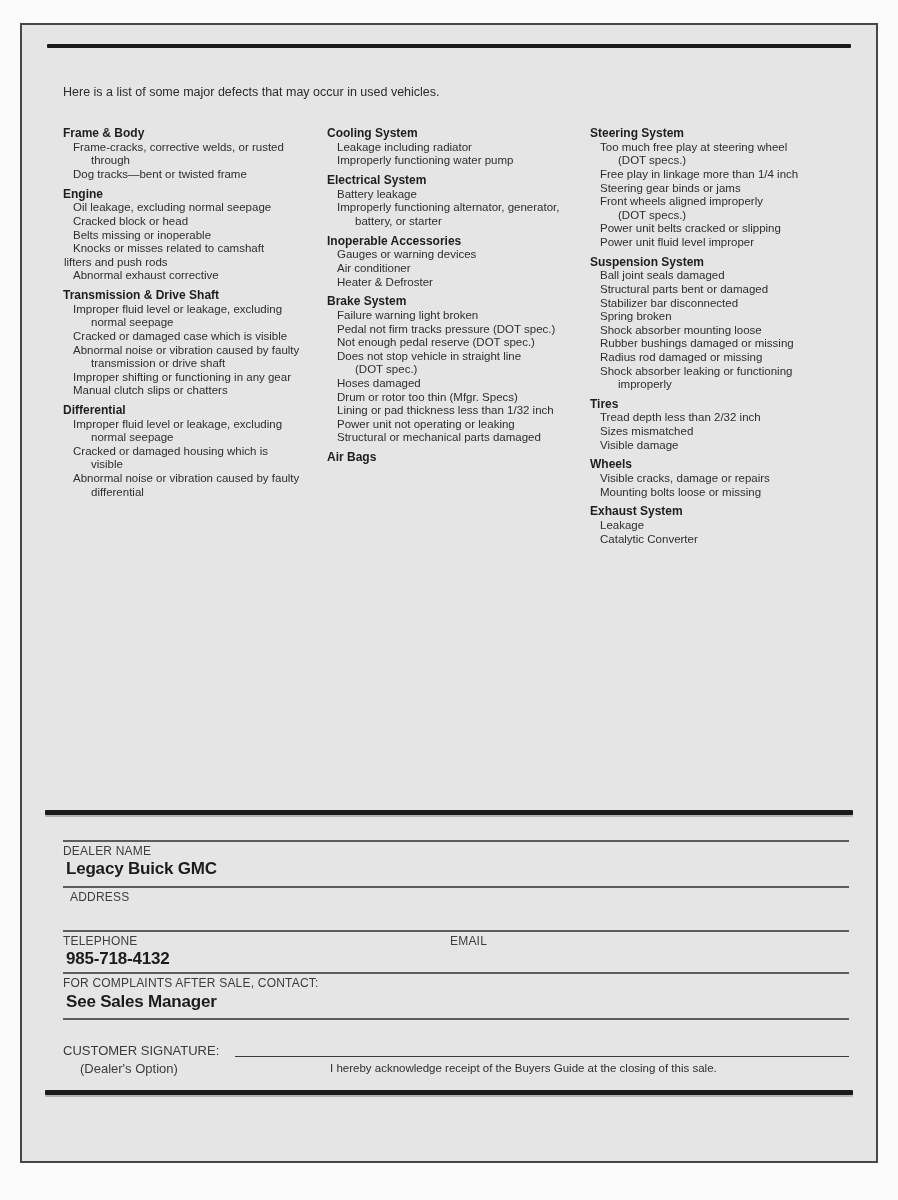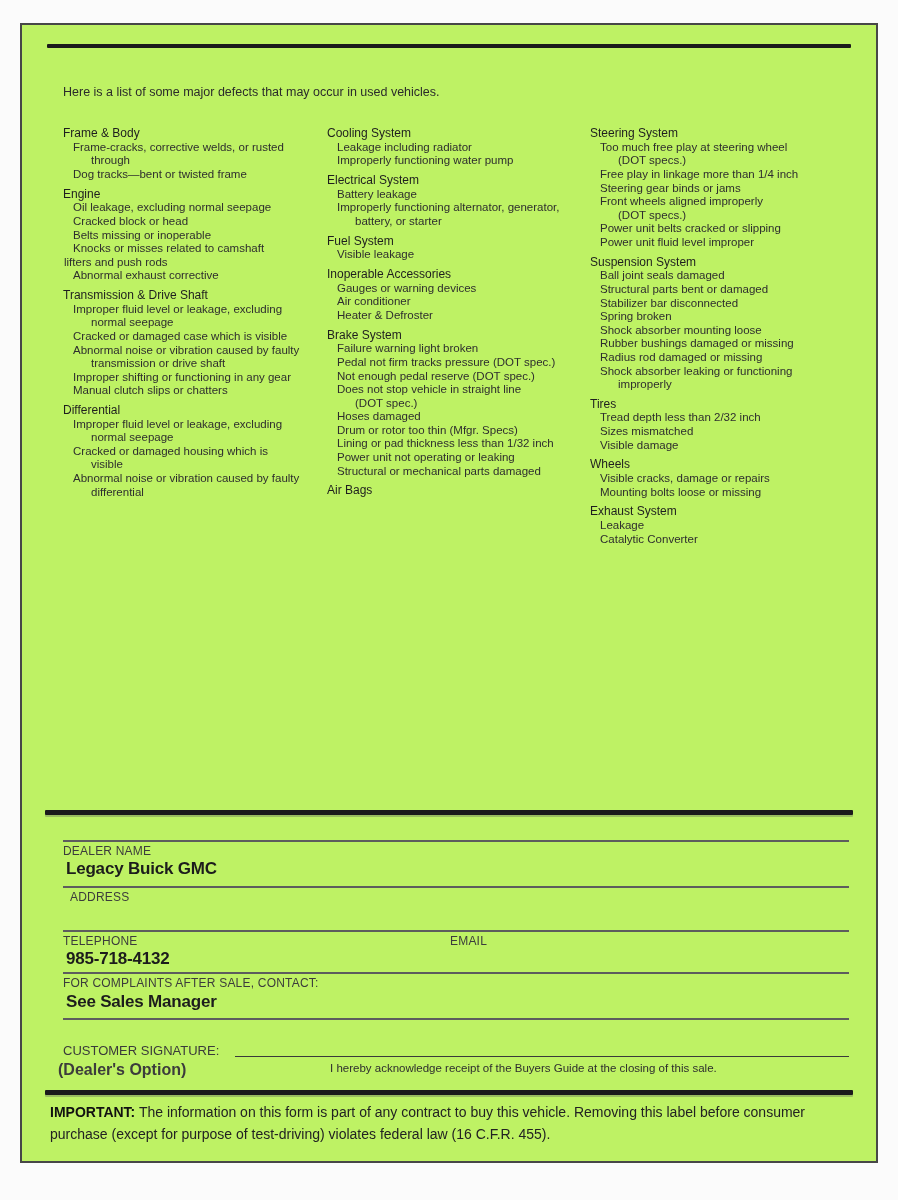--- a/index.html
+++ b/index.html
@@ -9,44 +9,44 @@
     font-family:"Liberation Sans", sans-serif;
     color:#2e2e2e;
     position:relative;
     overflow:hidden;
   }
   .page{
     position:absolute;left:20px;top:23px;
     width:858px;height:1140px;
     box-sizing:border-box;
     border:2px solid #474747;
-    background:#bef264;
+    background:#e5e5e5;
   }
   .rule{position:absolute;background:#1b1b1b;border-radius:1px;}
   .rule-top{left:25px;top:19px;width:804px;height:4px;}
   .rule-mid{left:23px;top:785px;width:808px;height:5px;box-shadow:0 2px 0 rgba(90,90,90,.35);}
   .rule-bot{left:23px;top:1065px;width:808px;height:5px;box-shadow:0 2px 0 rgba(90,90,90,.35);}
   .intro{position:absolute;left:41px;top:60px;font-size:12.5px;color:#2b2b2b;}
   .columns{position:absolute;left:0;top:102px;width:100%;}
   .col{position:absolute;top:0;width:256px;}
   .col:nth-child(1){left:41px;}
   .col:nth-child(2){left:305px;}
   .col:nth-child(3){left:568px;}
-  .sec-title{font-weight:normal;font-size:12px;color:#1e1e1e;line-height:13.8px;margin-top:6px;}
+  .sec-title{font-weight:bold;font-size:12px;color:#1e1e1e;line-height:13.8px;margin-top:6px;}
   .col .section:first-child .sec-title{margin-top:0;}
   .line{font-size:11.5px;line-height:13.6px;color:#2e2e2e;white-space:nowrap;}
   .i0{padding-left:1px;}
   .i1{padding-left:10px;}
   .i2{padding-left:28px;}
   .fline{position:absolute;left:41px;width:786px;height:1.5px;background:#5d5d5d;}
   .flabel{position:absolute;font-size:12px;color:#3c3c3c;letter-spacing:.2px;}
   .fvalue{position:absolute;font-size:17px;font-weight:600;color:#1c1c1c;letter-spacing:-.2px;}
   .sig-label{position:absolute;left:41px;top:1018px;font-size:13px;color:#3a3a3a;}
   .sig-line{position:absolute;left:213px;top:1019px;width:614px;border-bottom:1.6px solid #3a3a3a;height:12px;}
-  .sig-sub{position:absolute;left:36px;top:1036px;font-size:16px;color:#3c3c3c;font-weight:bold;}
+  .sig-sub{position:absolute;left:58px;top:1036px;font-size:13px;color:#3c3c3c;}
   .sig-note{position:absolute;left:308px;top:1037px;font-size:11.5px;color:#2e2e2e;text-align:right;}
   .important{position:absolute;left:28px;top:1077px;width:800px;font-size:14px;line-height:1.55;color:#222;}
   .important b{color:#111;}
 </style>
 </head>
 <body>
 
 <div class="page">
 
   <div class="rule rule-top"></div>
@@ -94,24 +94,20 @@
         <div class="section">
           <div class="sec-title">Cooling System</div>
           <div class="line i1">Leakage including radiator</div>
           <div class="line i1">Improperly functioning water pump</div>
         </div>
         <div class="section">
           <div class="sec-title">Electrical System</div>
           <div class="line i1">Battery leakage</div>
           <div class="line i1">Improperly functioning alternator, generator,</div>
           <div class="line i2">battery, or starter</div>
-        </div>
-        <div class="section">
-          <div class="sec-title">Fuel System</div>
-          <div class="line i1">Visible leakage</div>
         </div>
         <div class="section">
           <div class="sec-title">Inoperable Accessories</div>
           <div class="line i1">Gauges or warning devices</div>
           <div class="line i1">Air conditioner</div>
           <div class="line i1">Heater &amp; Defroster</div>
         </div>
         <div class="section">
           <div class="sec-title">Brake System</div>
           <div class="line i1">Failure warning light broken</div>
@@ -192,18 +188,14 @@
   <div class="fvalue" style="left:44px;top:967px">See Sales Manager</div>
   <div class="fline" style="top:993px"></div>
 
   <div class="sig-label">CUSTOMER SIGNATURE:</div>
   <div class="sig-line"></div>
   <div class="sig-sub">(Dealer's Option)</div>
   <div class="sig-note">I hereby acknowledge receipt of the Buyers Guide at the closing of this sale.</div>
 
   <div class="rule rule-bot"></div>
 
-  <div class="important">
-    <b>IMPORTANT:</b>
-    <span> <span>The information on this form is part of any contract to buy this vehicle.  Removing this label before consumer purchase (except for purpose of test-driving) violates federal law (16 C.F.R. 455).</span></span>
-  </div>
 
 </div>
 
 </body></html>

